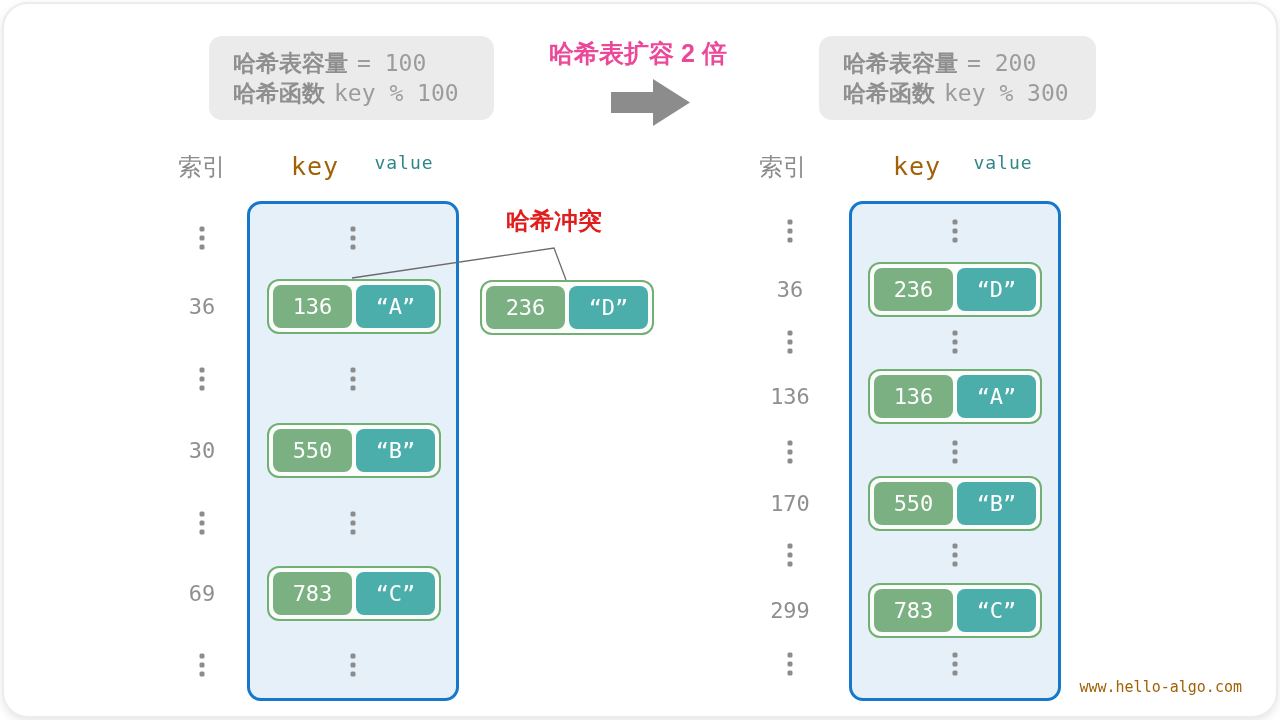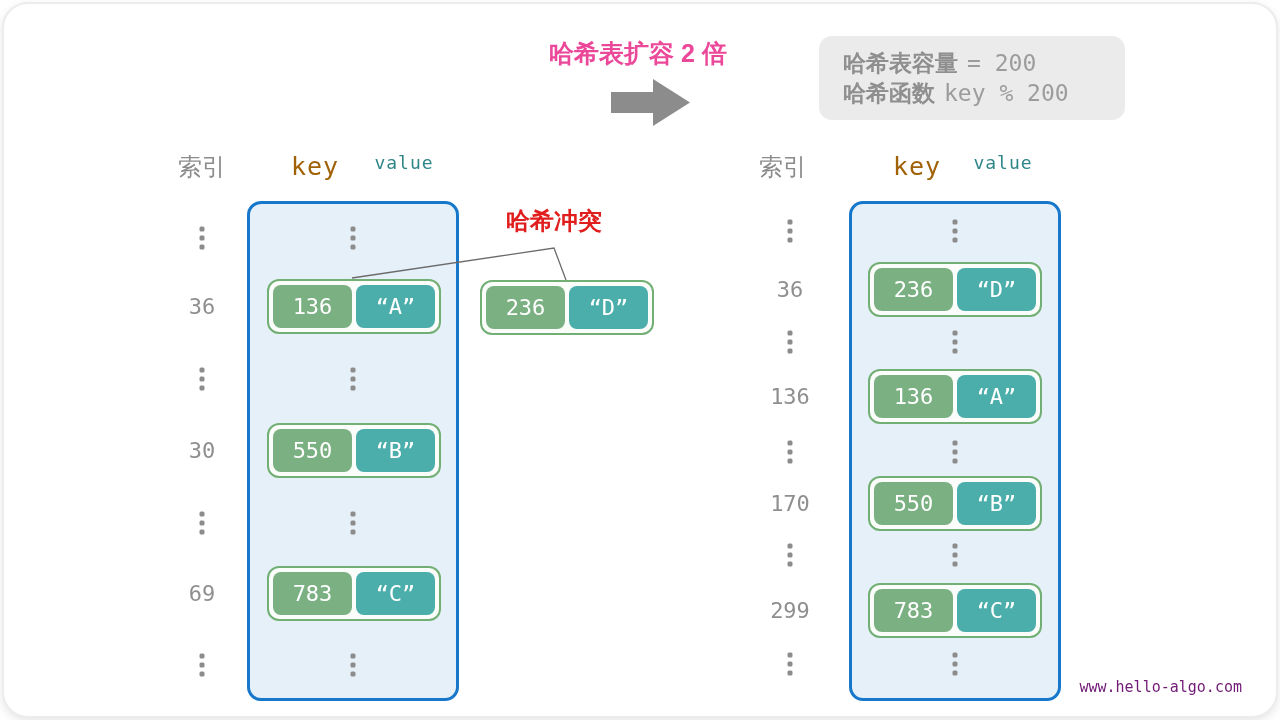--- a/index.html
+++ b/index.html
@@ -61,42 +61,50 @@
     transform:translate(-50%,-50%);white-space:nowrap;
   }
 
   .collision-label{
     position:absolute;font-family:"Liberation Sans",sans-serif;font-weight:bold;
     font-size:24px;color:#e11e1e;white-space:nowrap;
   }
 
   .watermark{
     position:absolute;right:34px;bottom:20px;
-    font-family:"DejaVu Sans Mono",monospace;font-size:15px;color:#701a75;
+    font-family:"DejaVu Sans Mono",monospace;font-size:15px;color:#a16207;
   }
   svg{display:block;}
 </style>
 </head>
 <body>
 
 <div class="frame">
 
+  <div class="infobox" style="left:205px;top:32px;width:285px;">
+    <div class="info-line">
+      <span class="info-label">哈希表容量</span><span class="info-value">= 100</span>
+    </div>
+    <div class="info-line">
+      <span class="info-label">哈希函数</span><span class="info-value">key % 100</span>
+    </div>
+  </div>
 
   <div class="expand-title cx" style="left:634px;top:33px;">哈希表扩容 2 倍</div>
 
   <svg class="abs" style="left:607px;top:75px;" width="80" height="47" viewBox="0 0 80 47">
     <polygon points="0,13 42,13 42,0 79,23.5 42,47 42,34 0,34" fill="#8c8c8c"></polygon>
   </svg>
 
-  <div class="infobox" style="left:815px;top:32px;width:306px;">
+  <div class="infobox" style="left:815px;top:32px;width:277px;">
     <div class="info-line">
       <span class="info-label">哈希表容量</span><span class="info-value">= 200</span>
     </div>
     <div class="info-line">
-      <span class="info-label">哈希函数</span><span class="info-value">key % 200</span>
+      <span class="info-label">哈希函数</span><span class="info-value">key % 300</span>
     </div>
   </div>
 
   <div class="hdr-cn cx" style="left:198px;top:147px;">索引</div>
   <div class="hdr-key cx" style="left:311px;top:148px;">key</div>
   <div class="hdr-value cx" style="left:400px;top:148px;">value</div>
 
   <div class="bucket" style="left:243px;top:197px;"></div>
 
   <div class="vdots" style="left:198px;top:234px;">

